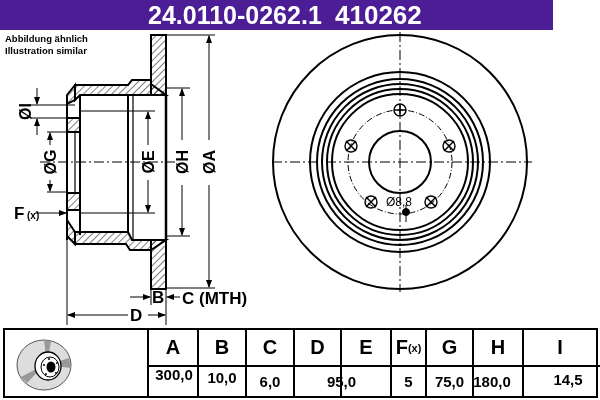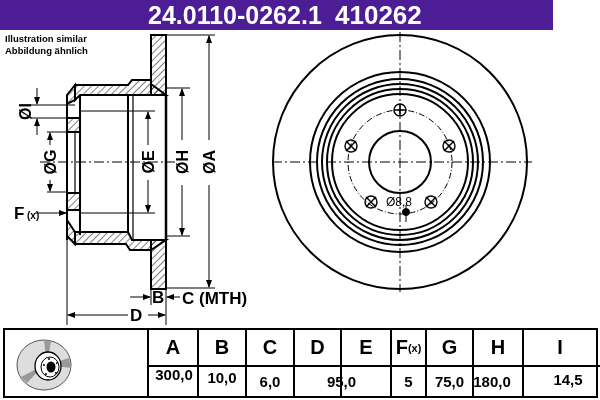--- a/index.html
+++ b/index.html
@@ -19,22 +19,22 @@
 </style>
 </head>
 <body>
 
 <div class="header">
   <span class="pn">24.0110-0262.1</span>
   <span class="ref">410262</span>
 </div>
 
 <div class="note">
+  <div>Abbildung ähnlich</div>
   <div>Illustration similar</div>
-  <div>Abbildung ähnlich</div>
 </div>
 
 <svg class="drawing" width="600" height="330" viewBox="0 0 600 330">
   <defs>
     <pattern id="hatch" patternUnits="userSpaceOnUse" width="5" height="5" patternTransform="rotate(45)">
       <line x1="0" y1="0" x2="0" y2="5" stroke="#000" stroke-width="1"></line>
     </pattern>
     <marker id="arr" markerWidth="8" markerHeight="8" refX="7" refY="4" orient="auto" markerUnits="userSpaceOnUse">
       <path d="M0,1 L8,4 L0,7 z" fill="#000"></path>
     </marker>

